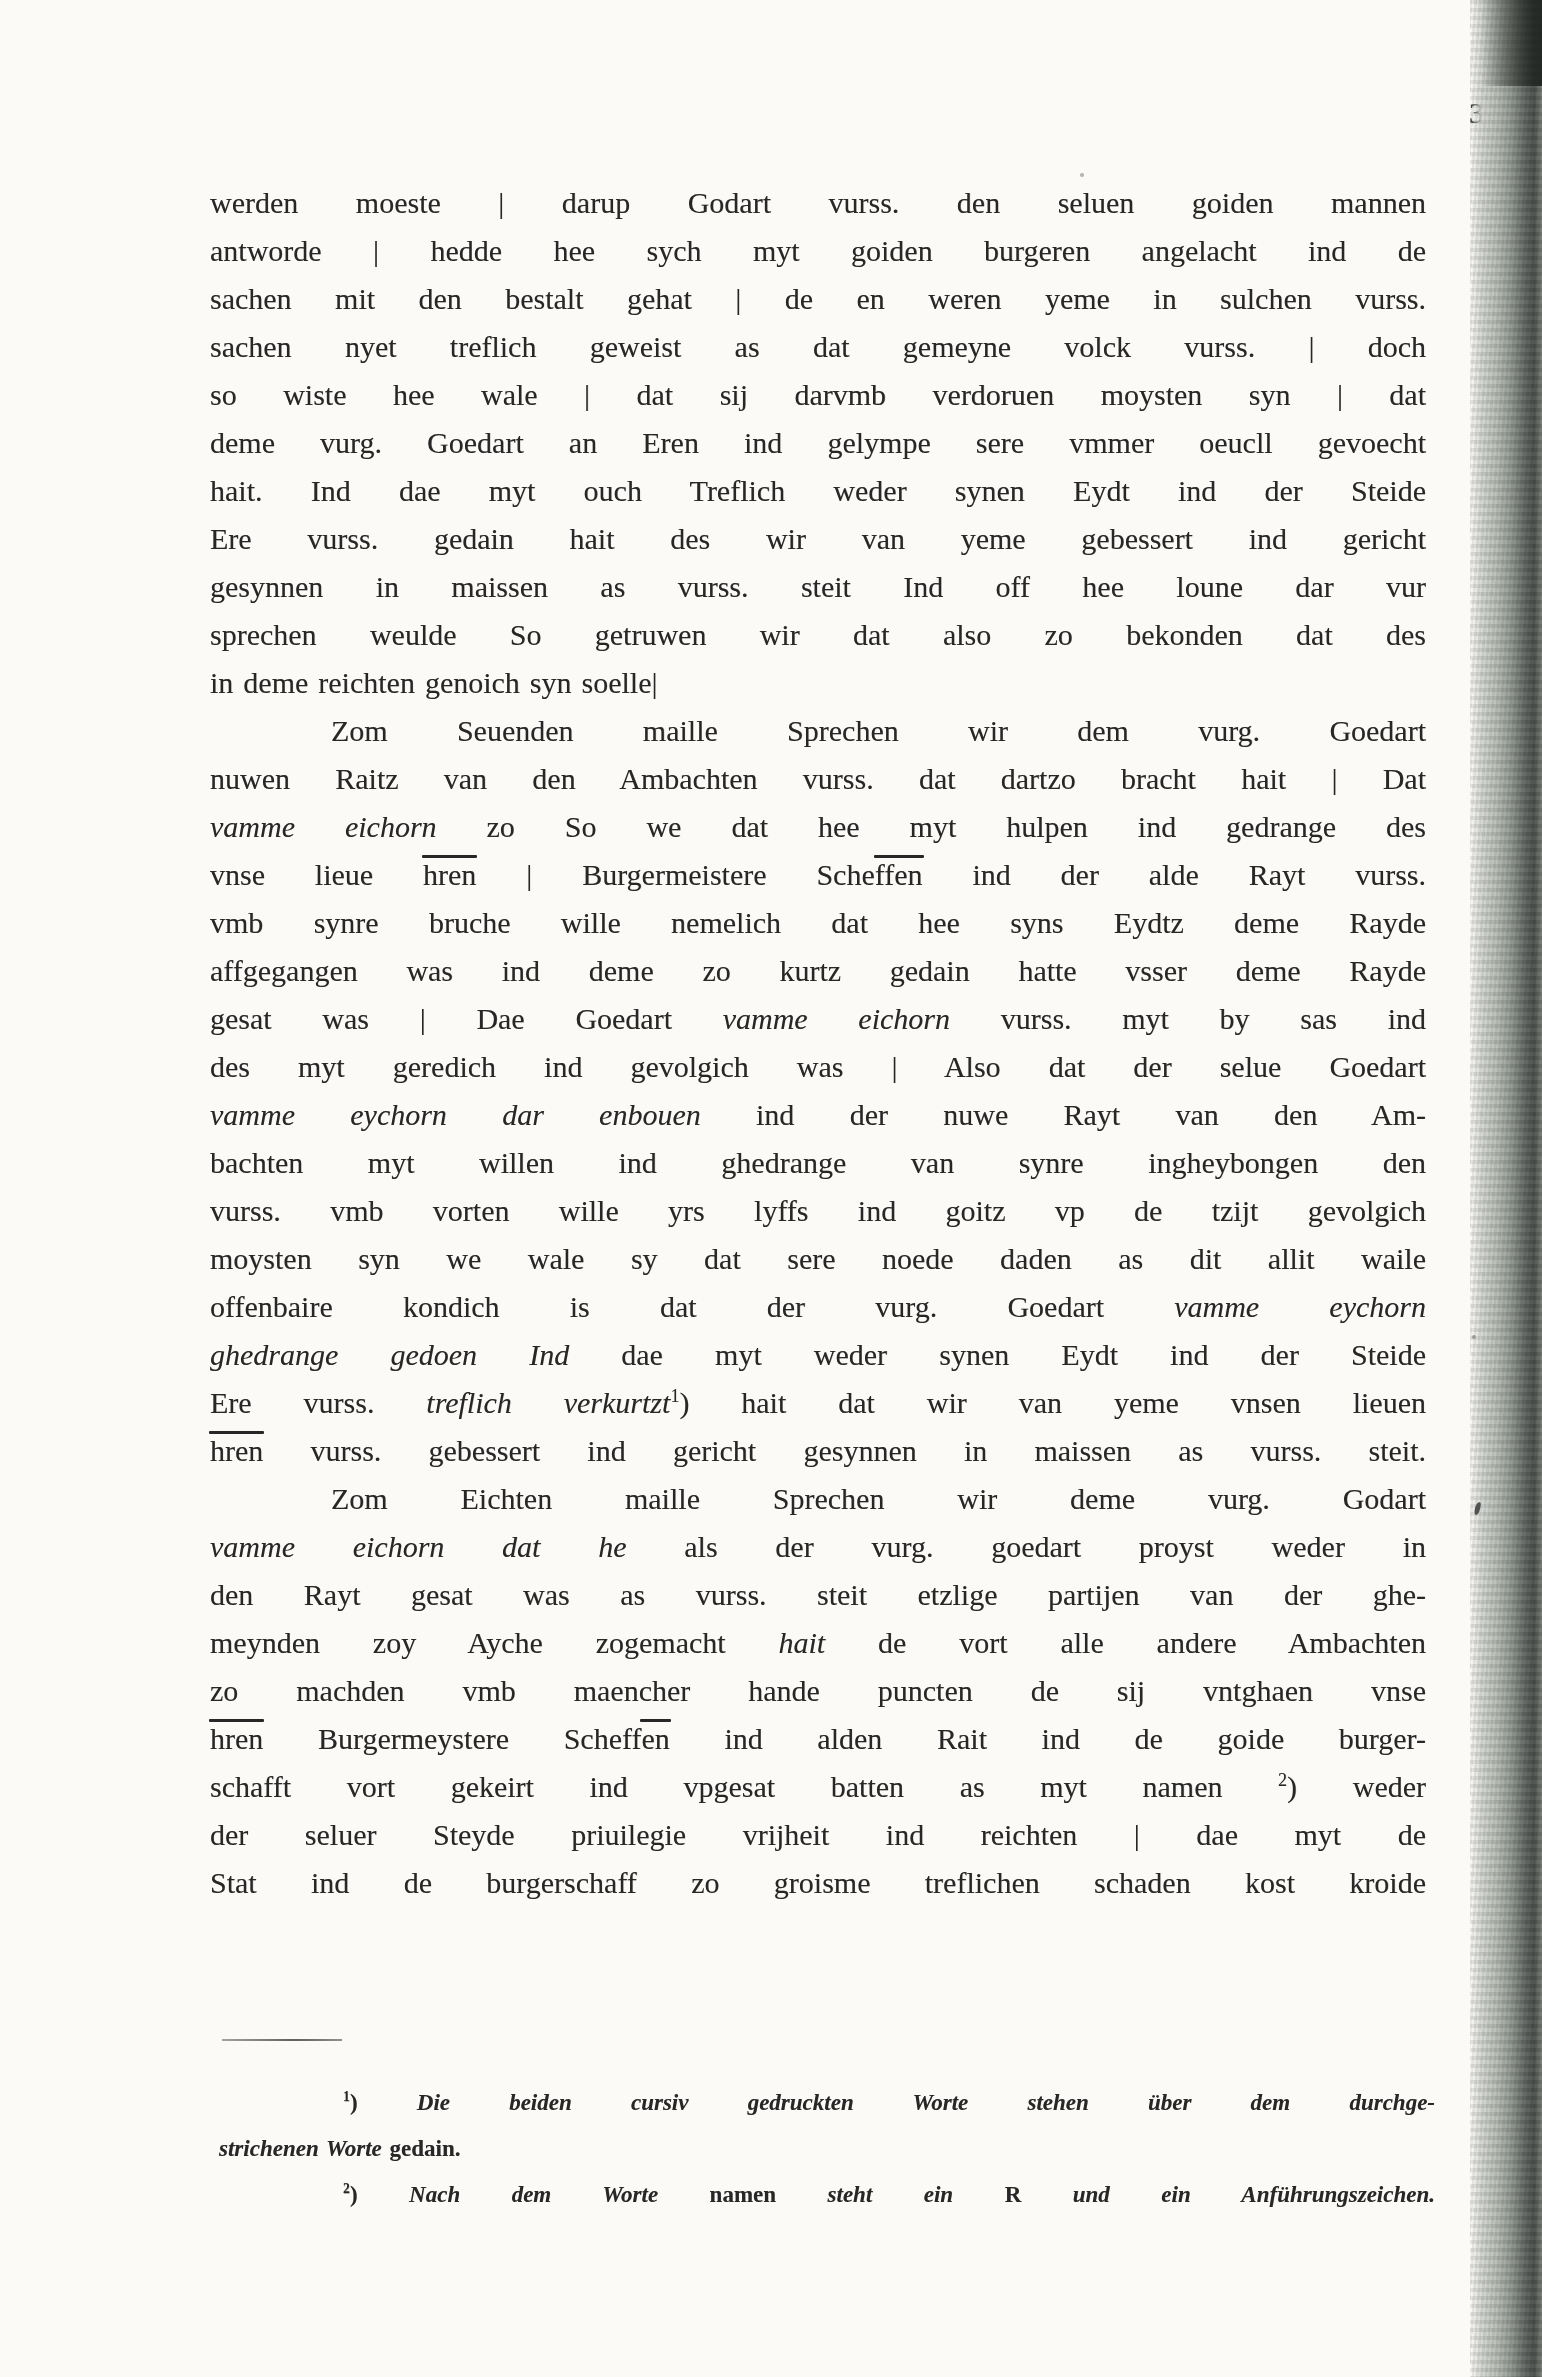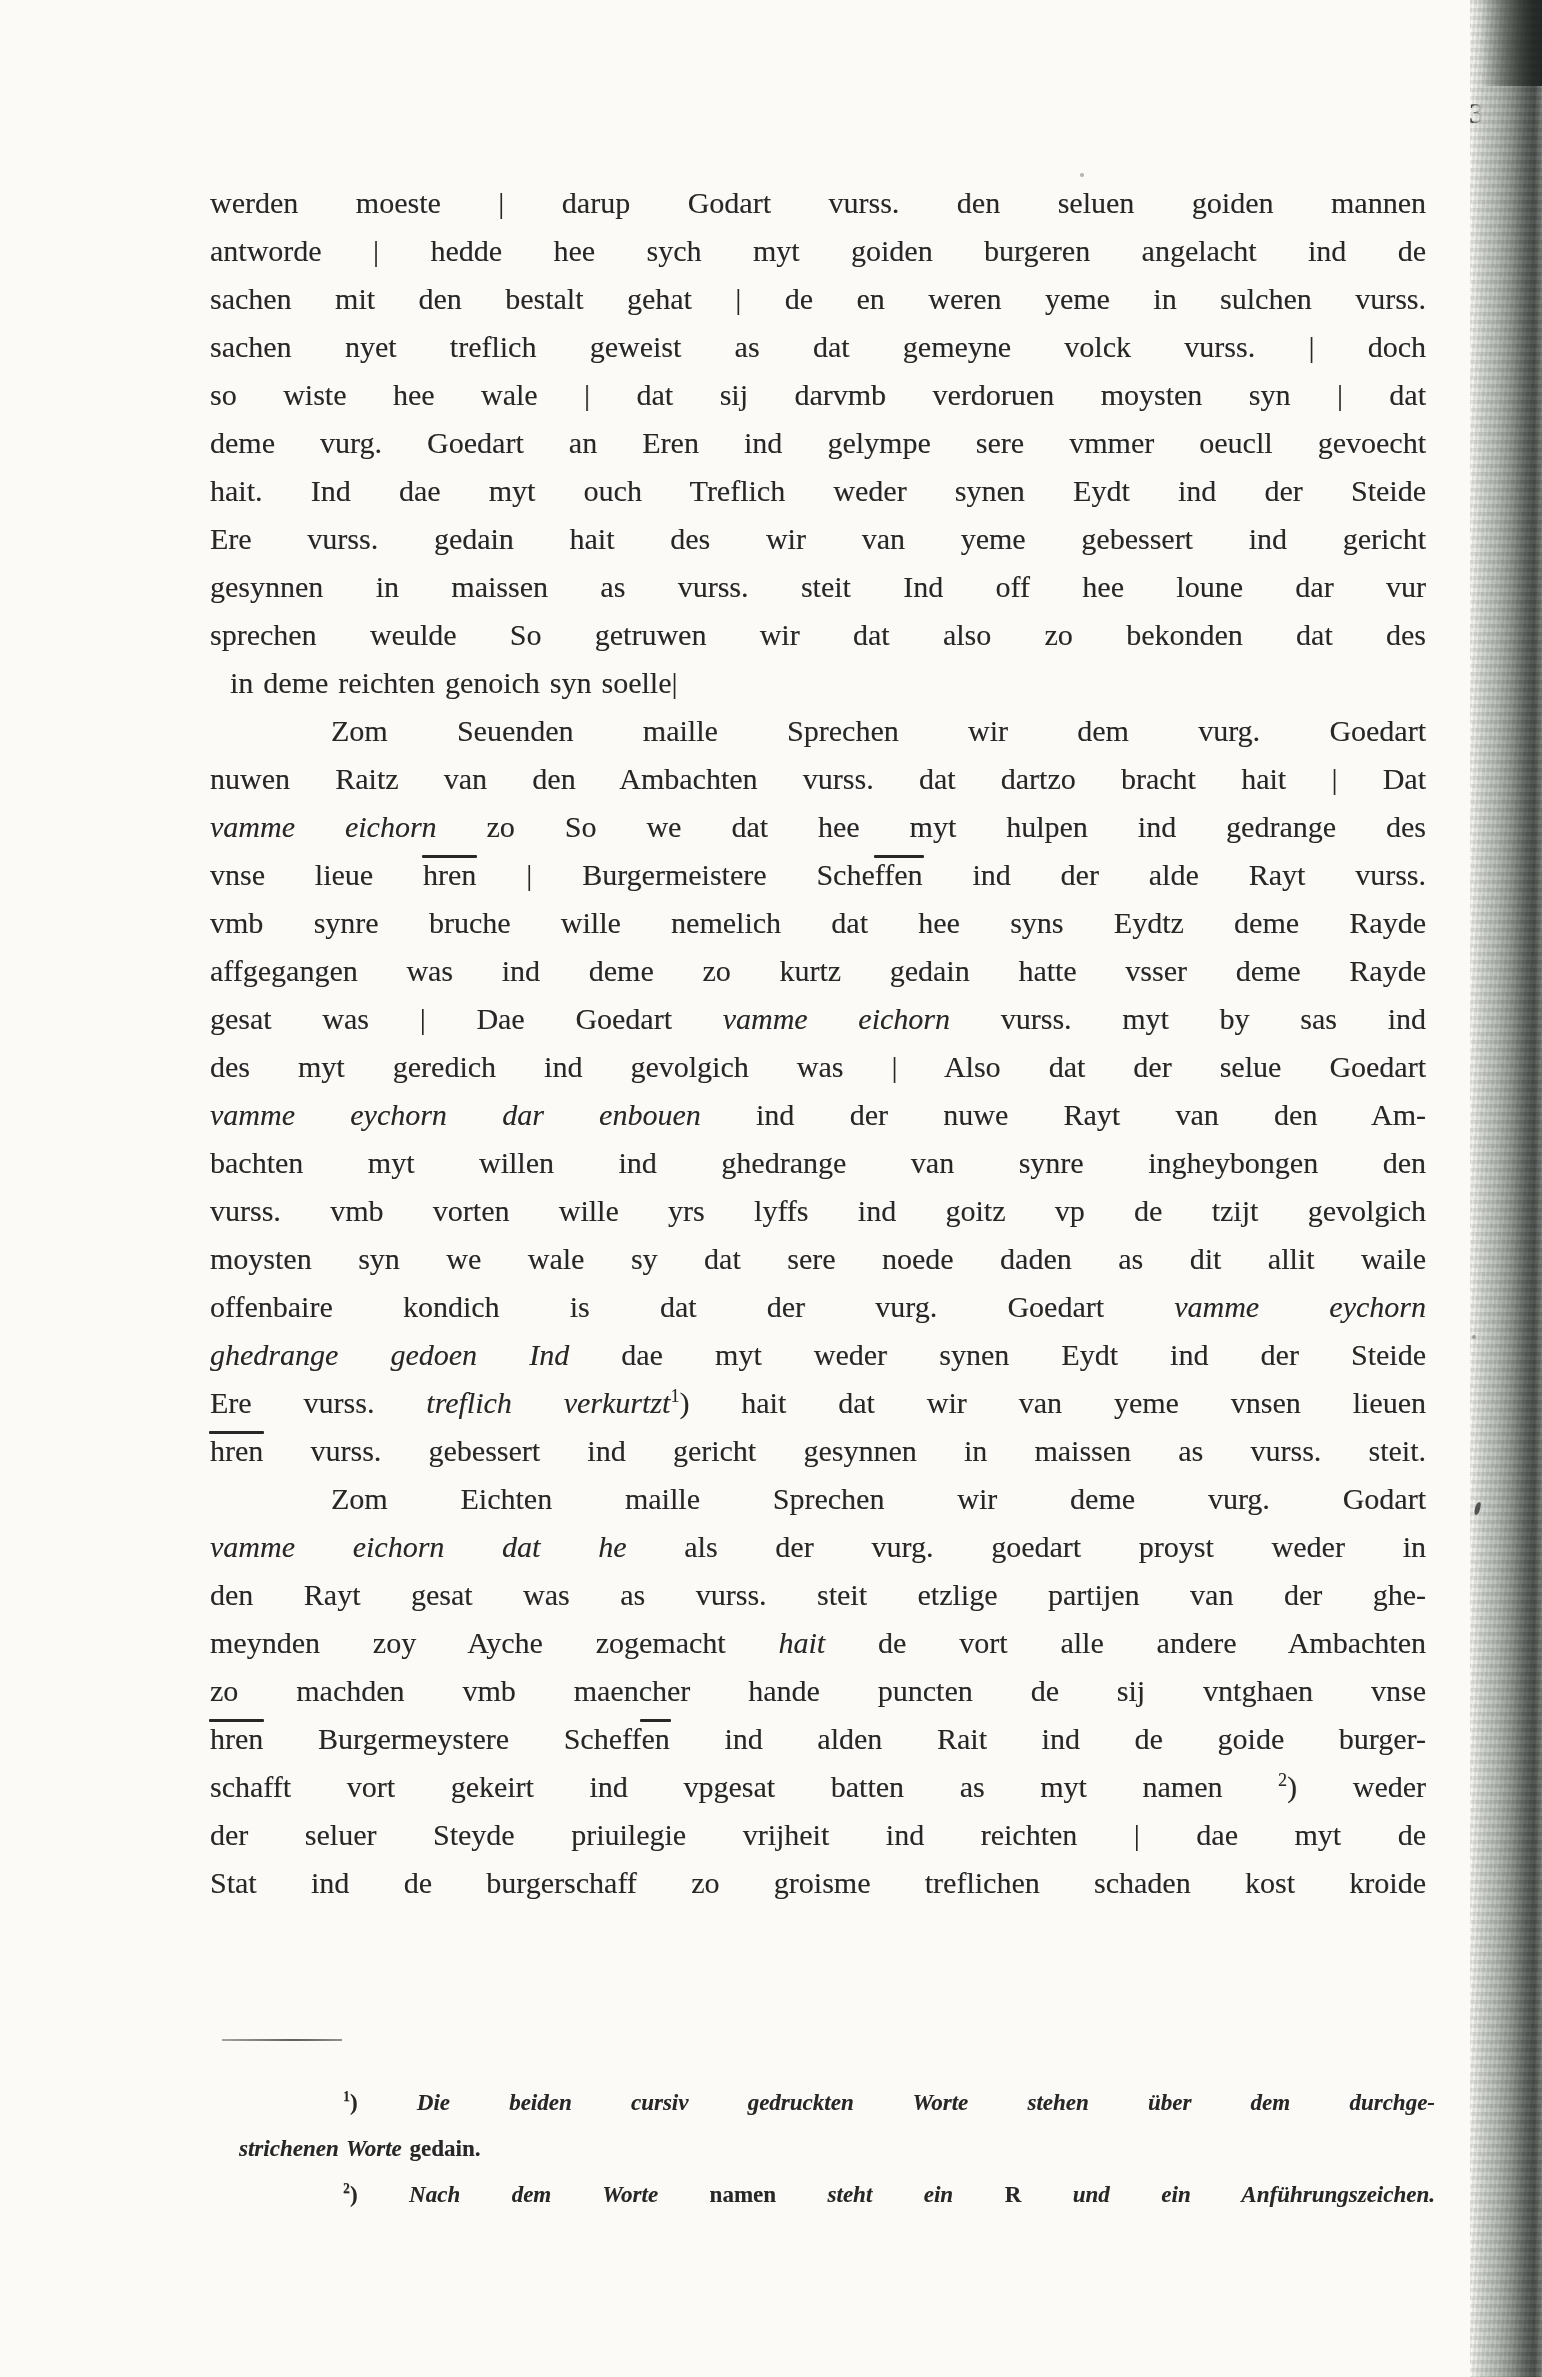--- a/index.html
+++ b/index.html
@@ -17,21 +17,21 @@
     color:var(--ink,#272727);
     text-shadow:0.3px 0.4px 0.3px rgba(40,40,40,0.35);
   }
   .body-text{
     position:absolute;left:210px;top:179px;width:1216px;
     font-size:30px;line-height:48px;word-spacing:2.5px;
     text-shadow:0.3px 0.4px 0.3px rgba(40,40,40,0.33);
   }
   .line{text-align:justify;text-align-last:justify;}
   .line.indent{text-indent:121px;}
-  .line.flush{text-align-last:left;margin-left:20px;}
+  .line.flush{text-align-last:left;}
   .i{font-style:italic;}
   .sup{vertical-align:super;font-size:0.6em;line-height:0;font-style:normal;}
   .ov{position:relative;}
   .ov::after{
     content:"";position:absolute;left:-1px;right:-1px;top:-0.10em;height:2.5px;
     background:var(--ink,#272727);border-radius:1px;
   }
   .fn-rule{
     position:absolute;left:222px;top:2039px;width:120px;height:2px;
     background:linear-gradient(90deg,#a3a3a1,#7b7b79 35%,#5f5f5d 60%,#8f8f8d 100%);

